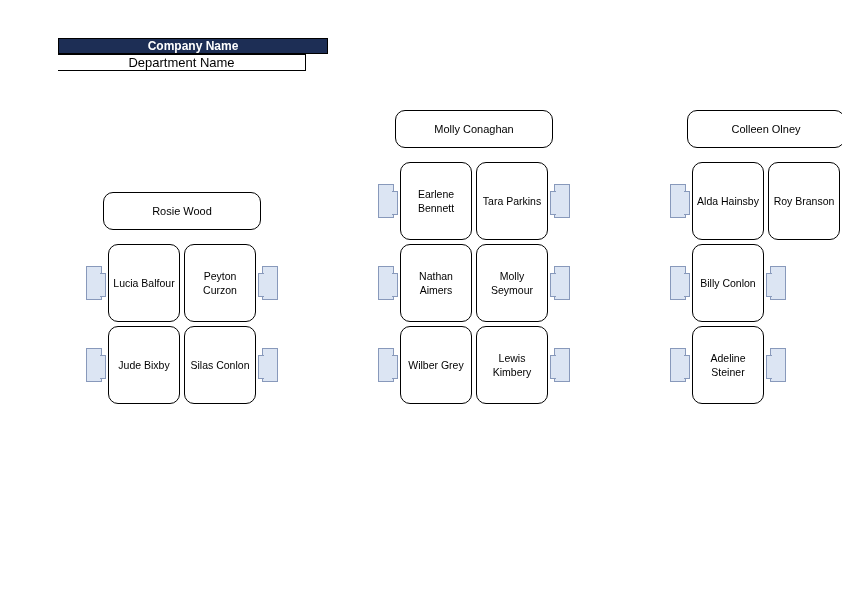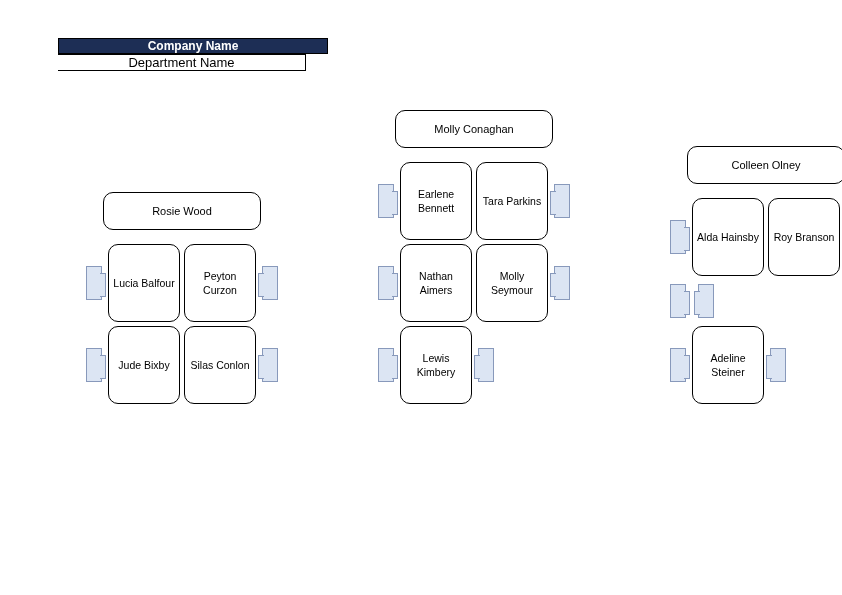--- a/index.html
+++ b/index.html
@@ -214,20 +214,23 @@
           </div>
         <div class="chair chair-right">
             <div class="chair-body"></div>
           </div>
       </div>
       <div class="row">
         <div class="chair chair-left">
             <div class="chair-body"></div>
           </div>
         <div class="seat">
+            <span>Wilber Grey</span>
+          </div>
+        <div class="seat">
             <span>Lewis Kimbery</span>
           </div>
         <div class="chair chair-right">
             <div class="chair-body"></div>
           </div>
       </div>
     </div>
   </div>
 
   <div class="table-group">
@@ -246,20 +249,23 @@
             <span>Roy Branson</span>
           </div>
         <div class="chair chair-right">
             <div class="chair-body"></div>
           </div>
       </div>
       <div class="row">
         <div class="chair chair-left">
             <div class="chair-body"></div>
           </div>
+        <div class="seat">
+            <span>Billy Conlon</span>
+          </div>
         <div class="chair chair-right">
             <div class="chair-body"></div>
           </div>
       </div>
       <div class="row">
         <div class="chair chair-left">
             <div class="chair-body"></div>
           </div>
         <div class="seat">
             <span>Adeline Steiner</span>

